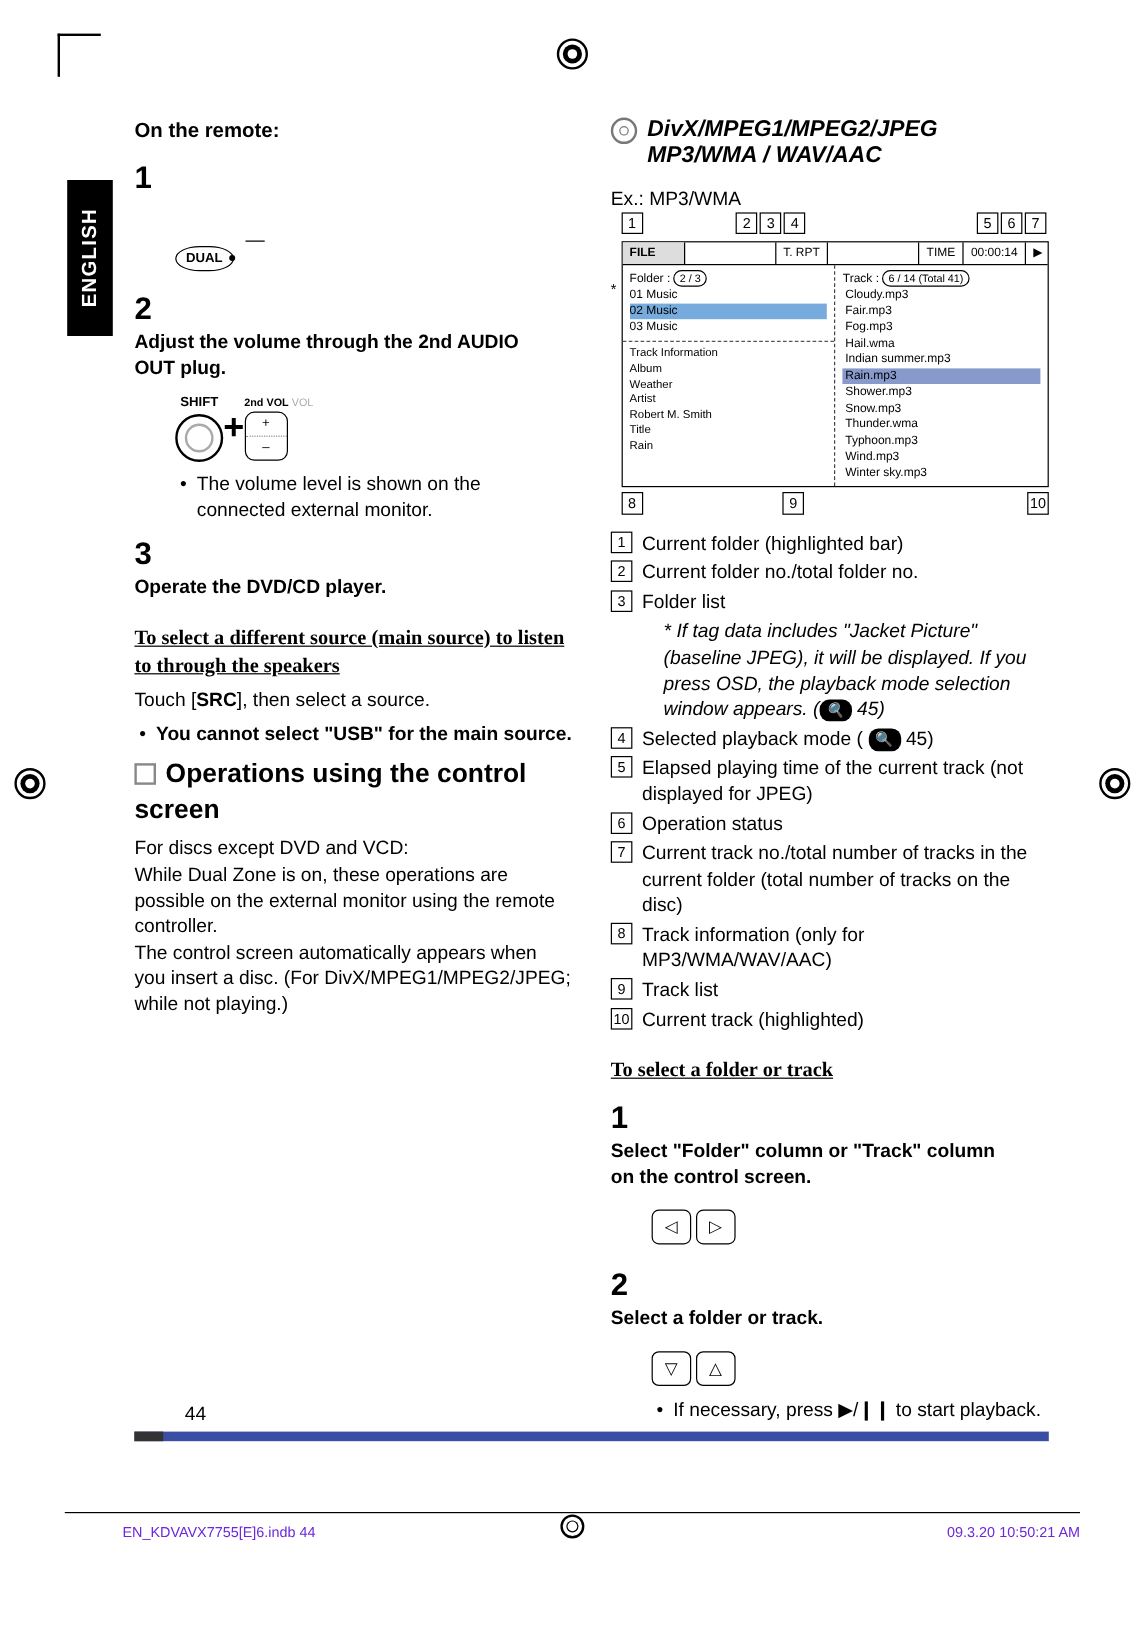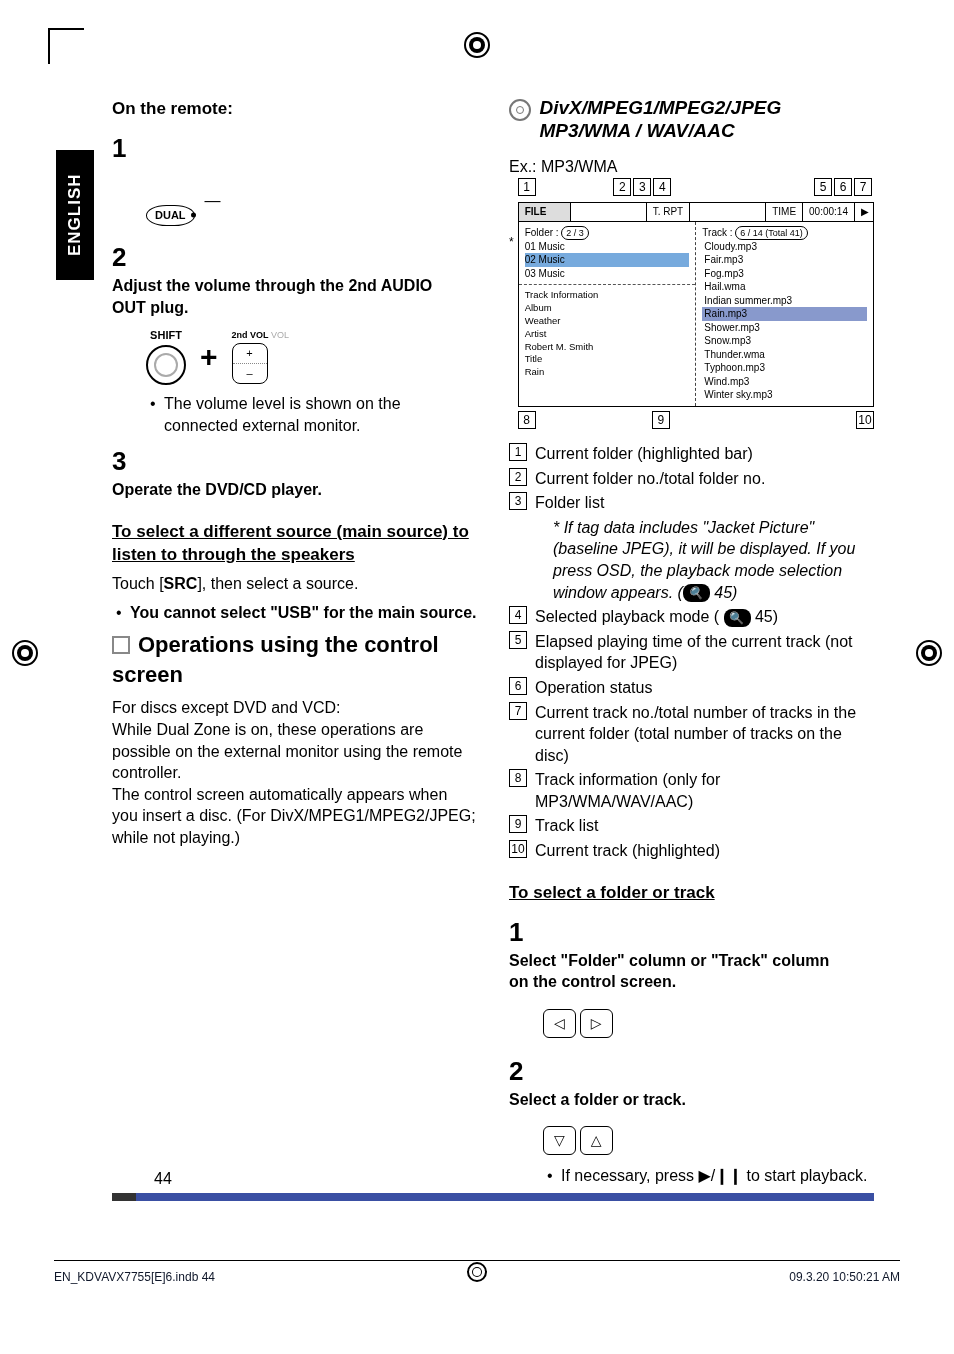--- a/index.html
+++ b/index.html
@@ -16,21 +16,21 @@
   .side-reg.right { right: 12px; }
 
   .lang-tab { position:absolute; top:150px; left:56px; width:38px; height:130px; background:#000; color:#fff; writing-mode: vertical-rl; transform: rotate(180deg); display:flex; align-items:center; justify-content:center; font-weight:bold; font-size:17px; letter-spacing:1px; }
 
   .page { position:absolute; top:98px; left:112px; right:80px; bottom:120px; }
   .cols { display:flex; gap:32px; }
   .col { flex:1; min-width:0; font-size:16px; line-height:1.35; }
 
   h4.bold { font-weight:bold; font-size:17px; margin-bottom:6px; }
   h3.sec  { font-weight:bold; font-size:22px; margin: 6px 0 4px; }
-  .underline { text-decoration: underline; }
+  .underline { text-decoration: underline; font-family: Liberation Serif, serif; }
 
   .stepnum { font-weight:bold; font-size:26px; display:inline-block; width:28px; vertical-align:top; }
   .stepbody { display:inline-block; width:calc(100% - 32px); vertical-align:top; }
   .step { margin: 10px 0; }
 
   ul.dot { list-style: none; padding-left: 18px; }
   ul.dot li { position:relative; margin: 4px 0; }
   ul.dot li::before { content:"•"; position:absolute; left:-14px; }
 
   .num-square { display:inline-block; width:18px; height:18px; border:1px solid #000; text-align:center; font-size:12px; line-height:16px; margin-right:8px; vertical-align:top; }
@@ -43,21 +43,21 @@
 
   
   .dual-wrap { display:flex; align-items:center; gap:10px; margin:6px 0 14px 34px; }
   .oval { border:1.5px solid #000; border-radius:50%/60%; padding:2px 8px; font-size:11px; font-weight:bold; position:relative;margin-top:29px; }
   .oval::after{ content:""; position:absolute; right:-2px; top:50%; width:5px; height:5px; background:#000; border-radius:50%; transform:translateY(-50%); }
   .cycle-box { border:1px solid #000; padding:6px 10px; font-size:14px; min-width:160px; }
   .arrow-r::after{ content:" ➤"; font-size:12px; }
   .arrow-l::before{ content:"➤ "; font-size:12px; display:inline-block; transform:scaleX(-1); }
 
   
-  .shift-fig { display:flex; align-items:center; gap:14px; margin:6px 0 8px 34px; }
+  .shift-fig { display:flex; align-items:center; gap:0; margin:6px 0 8px 34px; }
   .shift-btn { text-align:center; font-size:11px; font-weight:bold; }
   .shift-btn .ring { width:40px; height:40px; border:2px solid #000; border-radius:50%; margin:2px auto 0; position:relative; }
   .shift-btn .ring::after{ content:""; position:absolute; inset:6px; border:2px solid #aaa; border-radius:50%; }
   .plus-big { font-size:30px; font-weight:bold; line-height:0.6; }
   .vol-btn { border:1.5px solid #000; border-radius:8px; width:36px; text-align:center; padding:2px 0; font-size:11px; }
   .vol-wrap { text-align:center; }
   .vol-wrap .lbl { font-size:9px; margin-bottom:2px; }
   .vol-btn .p { border-bottom:1px dotted #888; padding-bottom:2px; margin-bottom:2px; }
 
   
@@ -92,21 +92,21 @@
   .star-mark{ font-size:12px; position:relative; top:56px; }
   .ctrl-outer{ display:flex; align-items:flex-start; gap:4px; }
 
   .remote-key{ display:inline-block; border:1.5px solid #000; border-radius:6px; padding:4px 10px; margin:6px 4px 6px 34px; font-size:14px; }
 
   .foot-bar { position:absolute; left:112px; right:80px; top:1193px; height:8px; background:linear-gradient(to right,#3a4fa3,#3a4fa3); }
   .foot-bar::before{ content:""; position:absolute; left:0; top:0; width:24px; height:8px; background:#333; }
   .page-num { position:absolute; left:154px; top:1170px; font-size:16px; }
 
   .footer-line { position:absolute; left:54px; right:54px; top:1260px; border-top:1px solid #000; }
-  .footer-txt { position:absolute; top:1270px; font-size:12px; color:#0f172a; }
+  .footer-txt { position:absolute; top:1270px; font-size:12px; color:#6d28d9;margin-left:48px; }
   .footer-txt.l { left:54px; }
   .footer-txt.r { right:54px; }
   .footer-reg { position:absolute; top:1262px; left:50%; transform:translateX(-50%); }
 
   .num-list { list-style:none; padding:0; }
   .num-list li { display:flex; margin:3px 0; }
   .num-list li .txt{ flex:1; }
 
   .ital { font-style: italic; }
   .mt8{ margin-top:8px; } .mt14{ margin-top:14px; } .mt20{ margin-top:20px; }

